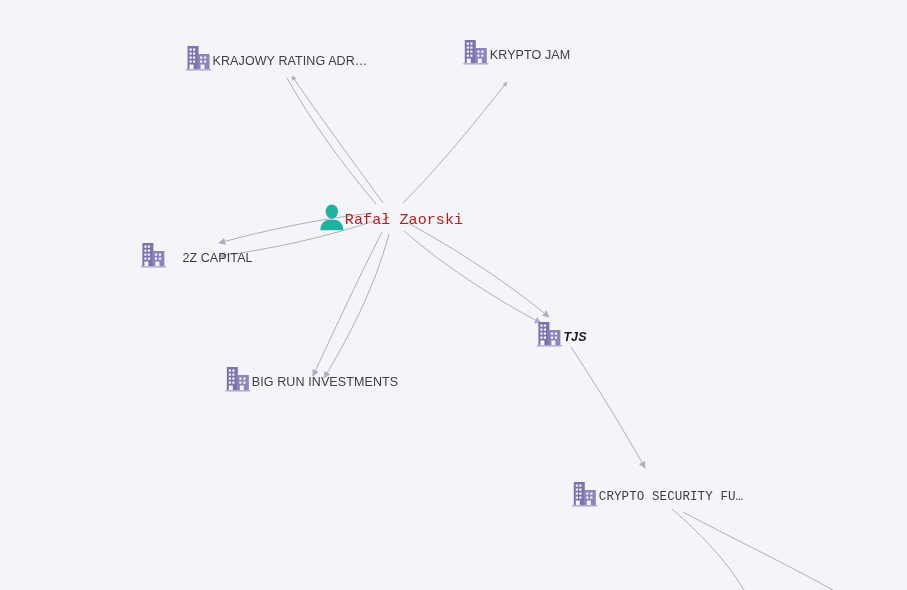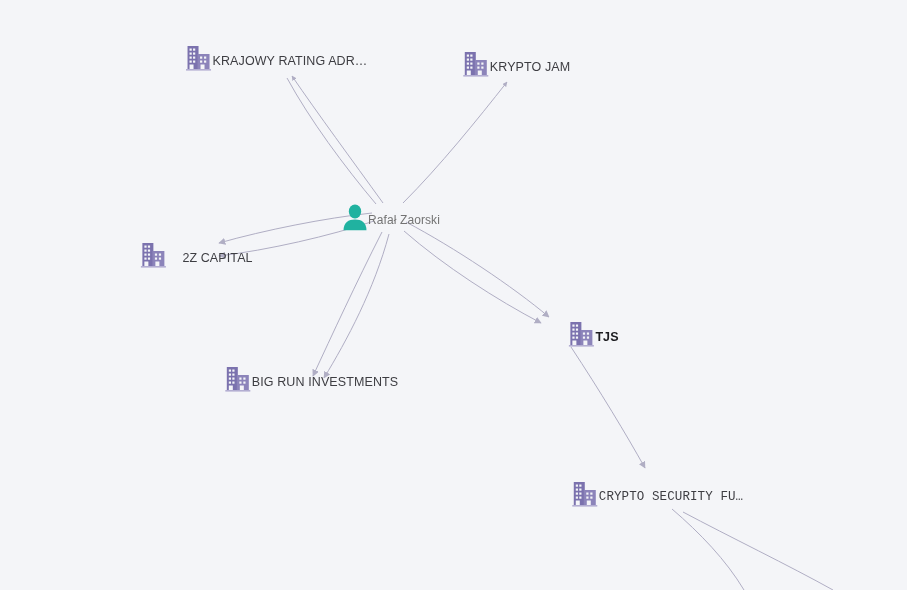--- a/index.html
+++ b/index.html
@@ -49,22 +49,23 @@
     color: #3d3d42;
     white-space: nowrap;
     letter-spacing: 0.1px;
   }
   .node-label.bold {
     font-weight: bold;
     color: #1c1c20;
     font-size: 12.5px;
   }
   .node-label.person {
-    font-size: 12px;
-    color: #737373;
+    font-size: 15px;
+    color: #b91c1c;
+    font-family: Liberation Mono, monospace;
   }
 </style>
 </head>
 <body>
 
 <div id="graph-canvas">
 
   <svg class="edge-layer" viewBox="0 0 907 590" width="907" height="590" xmlns="http://www.w3.org/2000/svg">
     <defs>
       <marker id="arrow" viewBox="0 0 10 10" refX="9" refY="5" markerWidth="7" markerHeight="7" orient="auto-start-reverse">
@@ -128,21 +129,21 @@
           <rect x="19.5" y="16.5" width="2.2" height="2.2"></rect>
           <rect x="5" y="20.5" width="4" height="4.5"></rect>
           <rect x="16" y="20.5" width="4" height="4.5"></rect>
         </g>
         <rect x="1.5" y="25" width="25" height="1.6" fill="#b3aed2"></rect>
       </svg>
     </span>
     <span class="node-label">KRAJOWY RATING ADR…</span>
   </div>
 
-  <div class="node" style="left:516px; top:64px;">
+  <div class="node" style="left:516px; top:52px;">
     <span class="node-icon">
       <svg width="28" height="28" viewBox="0 0 28 28" xmlns="http://www.w3.org/2000/svg">
         <rect x="3" y="2" width="11" height="23" fill="#7b72ae"></rect>
         <rect x="13" y="10" width="12" height="15" fill="#8c84ba"></rect>
         <g fill="#f4f5f8">
           <rect x="5" y="4.5" width="2.2" height="2.2"></rect>
           <rect x="8.5" y="4.5" width="2.2" height="2.2"></rect>
           <rect x="5" y="8.5" width="2.2" height="2.2"></rect>
           <rect x="8.5" y="8.5" width="2.2" height="2.2"></rect>
           <rect x="5" y="12.5" width="2.2" height="2.2"></rect>
@@ -209,21 +210,21 @@
           <rect x="19.5" y="16.5" width="2.2" height="2.2"></rect>
           <rect x="5" y="20.5" width="4" height="4.5"></rect>
           <rect x="16" y="20.5" width="4" height="4.5"></rect>
         </g>
         <rect x="1.5" y="25" width="25" height="1.6" fill="#b3aed2"></rect>
       </svg>
     </span>
     <span class="node-label">BIG RUN INVESTMENTS</span>
   </div>
 
-  <div class="node" style="left:593px; top:334px;">
+  <div class="node" style="left:561px; top:334px;font-style:italic;">
     <span class="node-icon">
       <svg width="28" height="28" viewBox="0 0 28 28" xmlns="http://www.w3.org/2000/svg">
         <rect x="3" y="2" width="11" height="23" fill="#7b72ae"></rect>
         <rect x="13" y="10" width="12" height="15" fill="#8c84ba"></rect>
         <g fill="#f4f5f8">
           <rect x="5" y="4.5" width="2.2" height="2.2"></rect>
           <rect x="8.5" y="4.5" width="2.2" height="2.2"></rect>
           <rect x="5" y="8.5" width="2.2" height="2.2"></rect>
           <rect x="8.5" y="8.5" width="2.2" height="2.2"></rect>
           <rect x="5" y="12.5" width="2.2" height="2.2"></rect>

